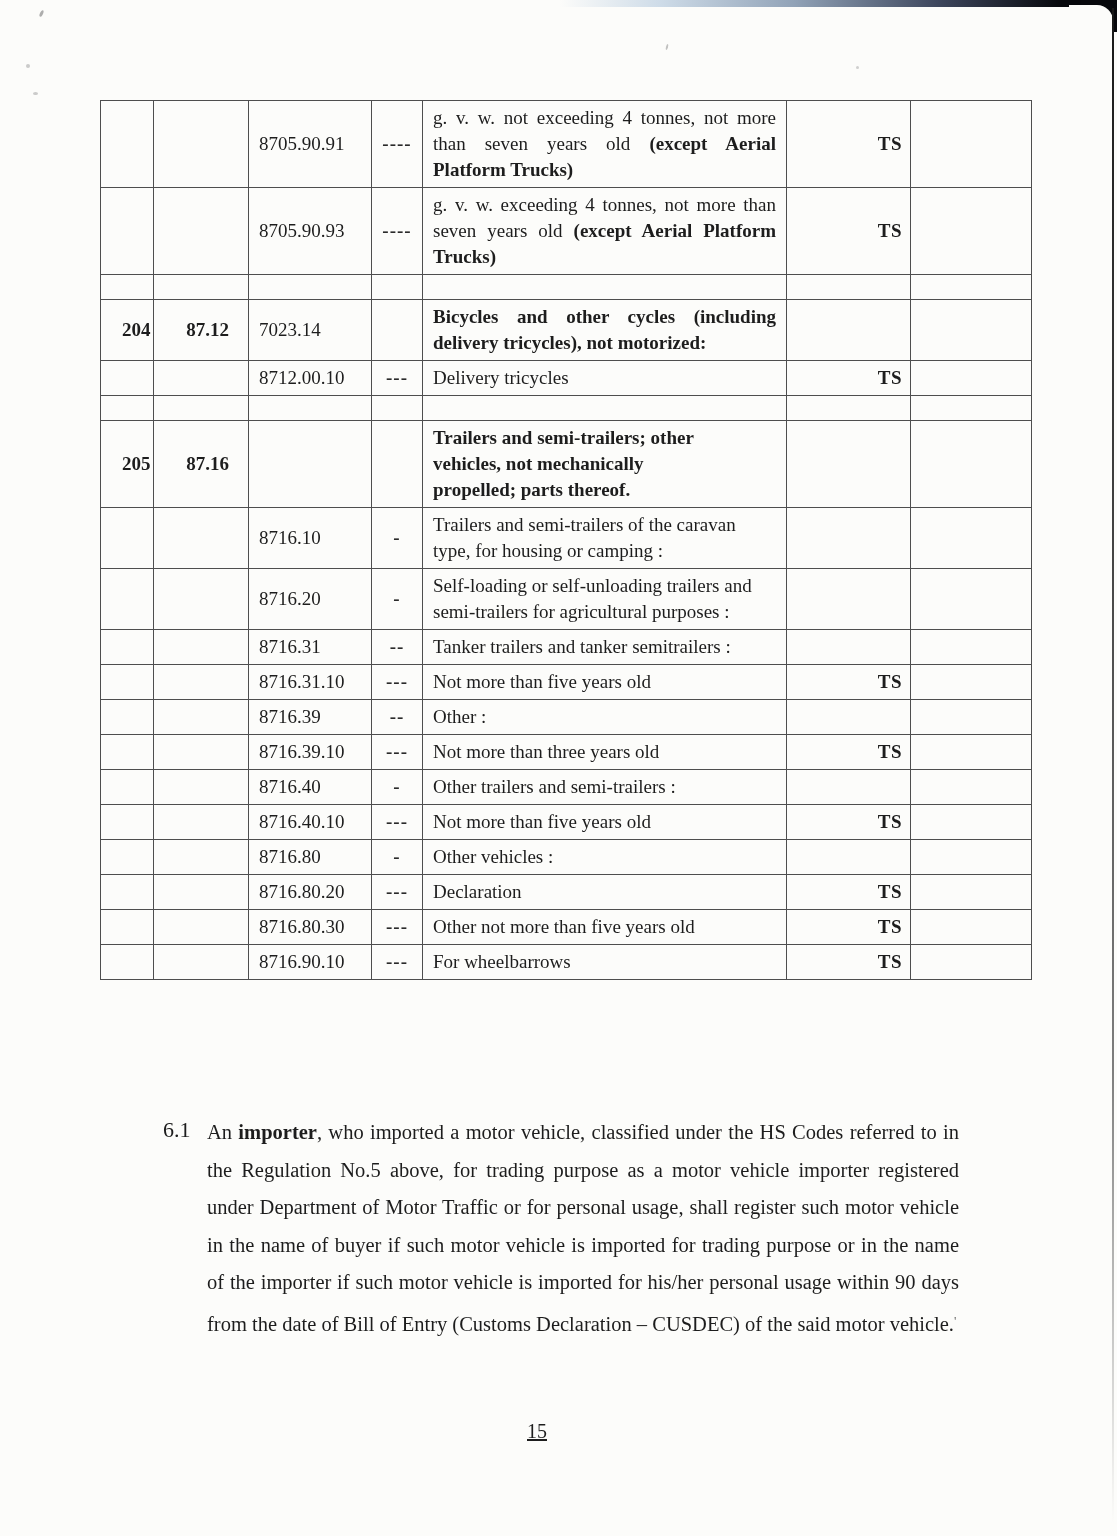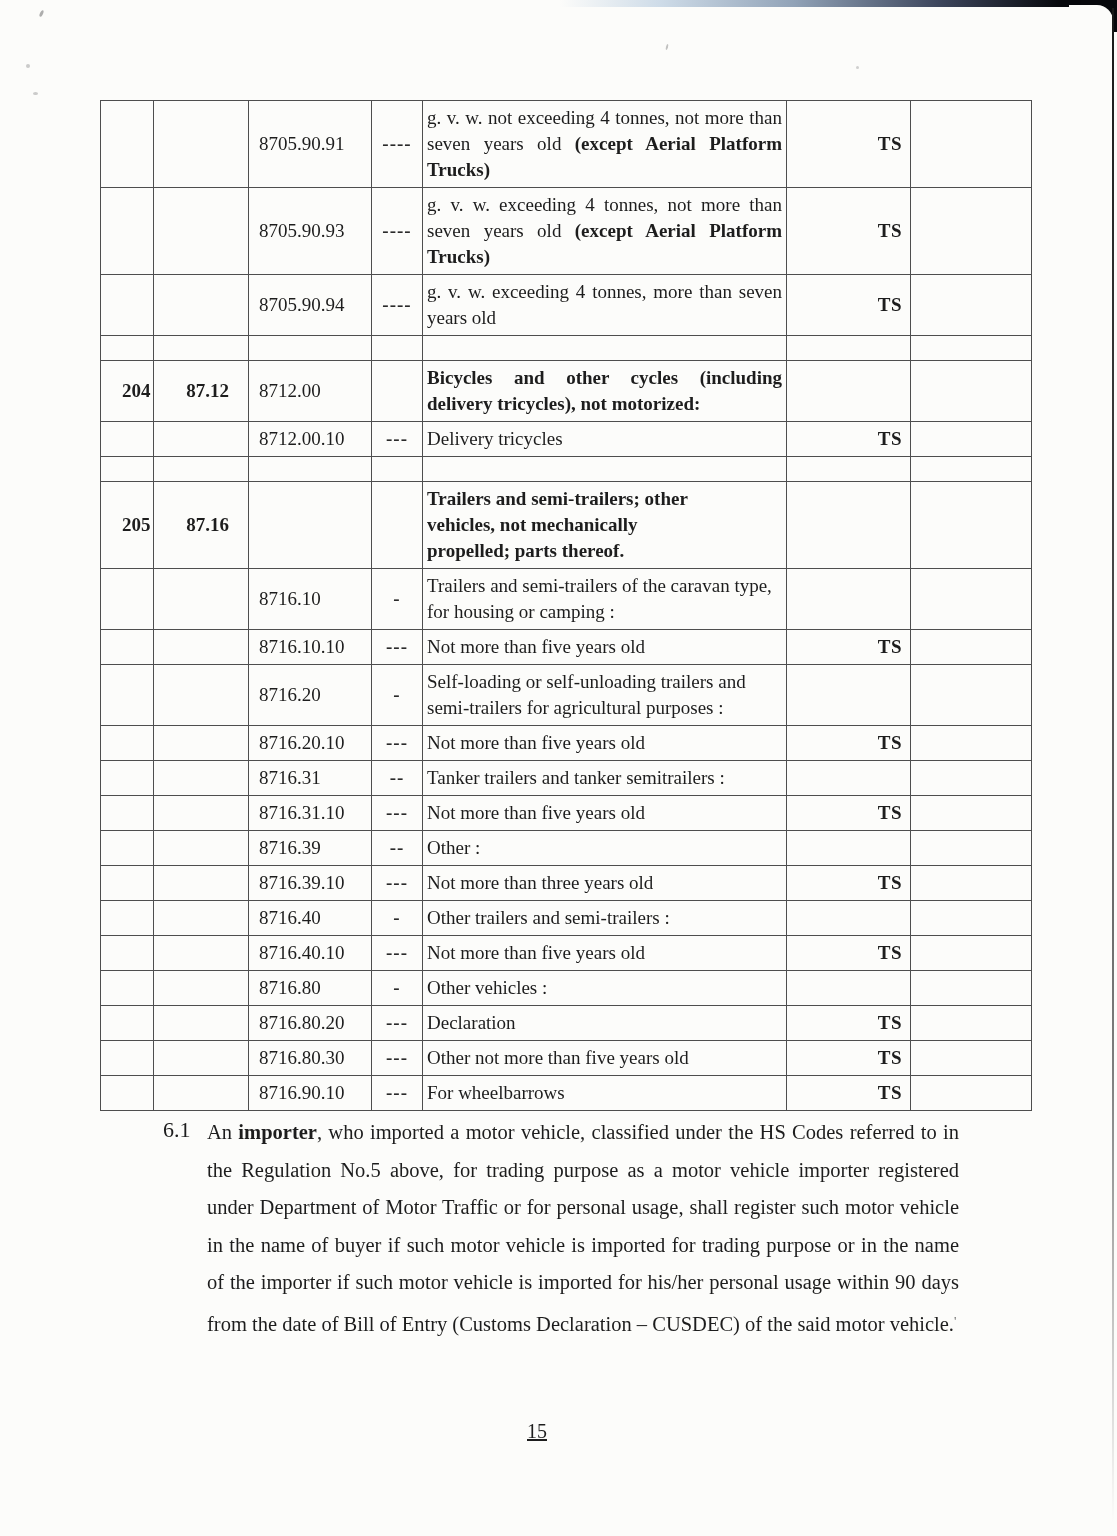--- a/index.html
+++ b/index.html
@@ -24,21 +24,21 @@
 
   
   .hs-table{position:absolute;left:100px;top:100px;width:931px;border-collapse:collapse;
     table-layout:fixed;font-size:19px;}
   .hs-table td{border:1.6px solid #4e4e4e;padding:2px 8px;line-height:26px;
     vertical-align:middle;overflow:hidden;}
   .hs-table tr.spacer-row td{height:24px;padding:0;}
   td.c-sn,td.c-hd{text-align:center;font-weight:bold;padding-left:21px;}
   td.c-code{padding-left:10px;border-radius:20px;}
   td.c-dash{text-align:center;letter-spacing:1px;font-weight:bold;color:#2a2a2a;}
-  td.c-desc{padding:4px 4px;}
+  td.c-desc{padding:4px 10px;}
   td.c-desc.justify{text-align:justify;}
   td.c-desc.pre{white-space:pre-line;}
   td.c-desc.bold{font-weight:bold;}
   td.c-ts{text-align:right;font-weight:bold;letter-spacing:.5px;}
 
   
   .clause-num{position:absolute;left:163px;top:1117px;font-size:22px;}
   .clause-text{position:absolute;left:207px;top:1114px;width:752px;font-size:20.5px;
     line-height:37.6px;text-align:justify;}
   .stray-mark{font-size:13px;vertical-align:6px;color:#666;}
@@ -82,42 +82,33 @@
         </tr>
         <tr>
           <td class="c-sn"></td>
           <td class="c-hd"></td>
           <td class="c-code">8705.90.93</td>
           <td class="c-dash">----</td>
           <td class="c-desc justify"><span>g. v. w. exceeding 4 tonnes, not more than seven years old </span><strong>(except Aerial Platform Trucks)</strong></td>
           <td class="c-ts">TS</td>
           <td class="c-blank"></td>
         </tr>
-        <tr>
-          <td class="c-sn"></td>
-          <td class="c-hd"></td>
-          <td class="c-code">8705.90.94</td>
-          <td class="c-dash">----</td>
-          <td class="c-desc justify"><span>g. v. w. exceeding 4 tonnes, more than seven years old</span></td>
-          <td class="c-ts">TS</td>
-          <td class="c-blank"></td>
-        </tr>
         <tr class="spacer-row">
           <td></td>
           <td></td>
           <td></td>
           <td></td>
           <td></td>
           <td></td>
           <td></td>
         </tr>
         <tr>
           <td class="c-sn">204</td>
           <td class="c-hd">87.12</td>
-          <td class="c-code">8712.00</td>
+          <td class="c-code">7023.14</td>
           <td class="c-dash"></td>
           <td class="c-desc justify bold"><span>Bicycles and other cycles (including delivery tricycles), not motorized:</span></td>
           <td class="c-ts"></td>
           <td class="c-blank"></td>
         </tr>
         <tr>
           <td class="c-sn"></td>
           <td class="c-hd"></td>
           <td class="c-code">8712.00.10</td>
           <td class="c-dash">---</td>
@@ -150,42 +141,24 @@
           <td class="c-hd"></td>
           <td class="c-code">8716.10</td>
           <td class="c-dash">-</td>
           <td class="c-desc"><span>Trailers and semi-trailers of the caravan type, for housing or camping :</span></td>
           <td class="c-ts"></td>
           <td class="c-blank"></td>
         </tr>
         <tr>
           <td class="c-sn"></td>
           <td class="c-hd"></td>
-          <td class="c-code">8716.10.10</td>
-          <td class="c-dash">---</td>
-          <td class="c-desc"><span>Not more than five years old</span></td>
-          <td class="c-ts">TS</td>
-          <td class="c-blank"></td>
-        </tr>
-        <tr>
-          <td class="c-sn"></td>
-          <td class="c-hd"></td>
           <td class="c-code">8716.20</td>
           <td class="c-dash">-</td>
           <td class="c-desc"><span>Self-loading or self-unloading trailers and semi-trailers for agricultural purposes :</span></td>
           <td class="c-ts"></td>
-          <td class="c-blank"></td>
-        </tr>
-        <tr>
-          <td class="c-sn"></td>
-          <td class="c-hd"></td>
-          <td class="c-code">8716.20.10</td>
-          <td class="c-dash">---</td>
-          <td class="c-desc"><span>Not more than five years old</span></td>
-          <td class="c-ts">TS</td>
           <td class="c-blank"></td>
         </tr>
         <tr>
           <td class="c-sn"></td>
           <td class="c-hd"></td>
           <td class="c-code">8716.31</td>
           <td class="c-dash">--</td>
           <td class="c-desc"><span>Tanker trailers and tanker semitrailers :</span></td>
           <td class="c-ts"></td>
           <td class="c-blank"></td>

